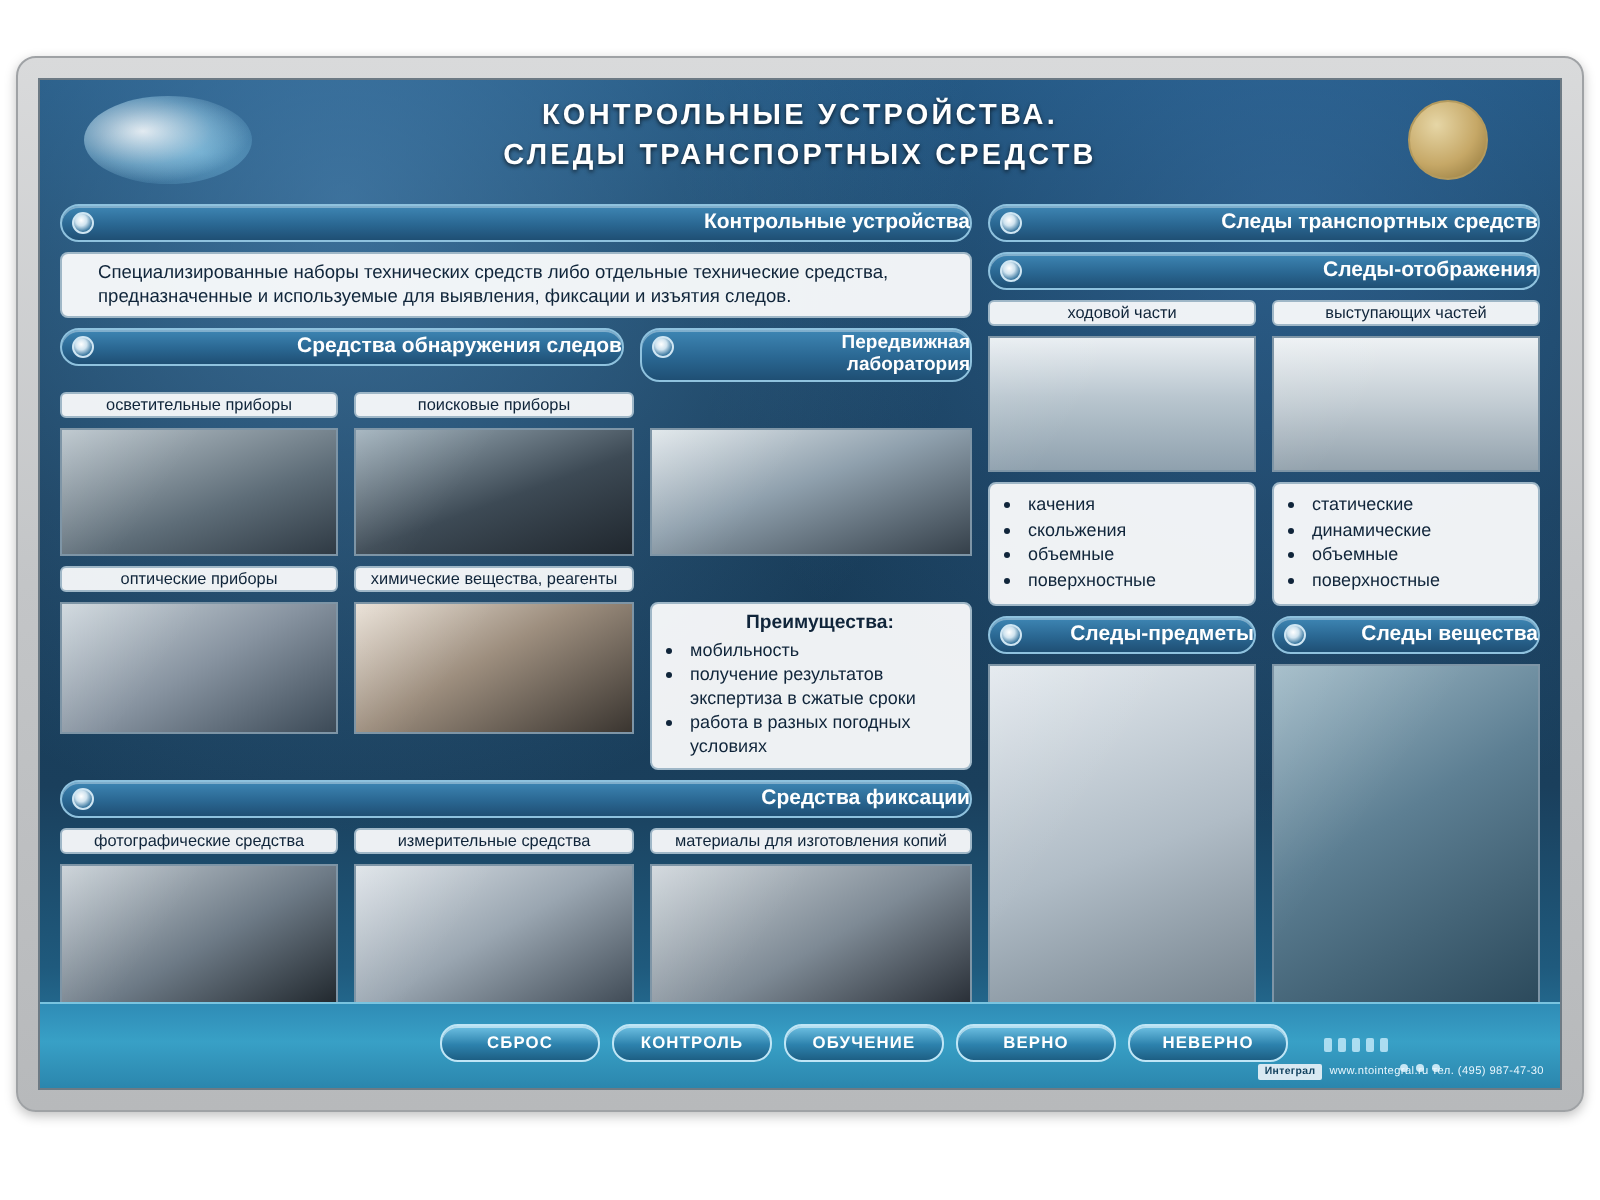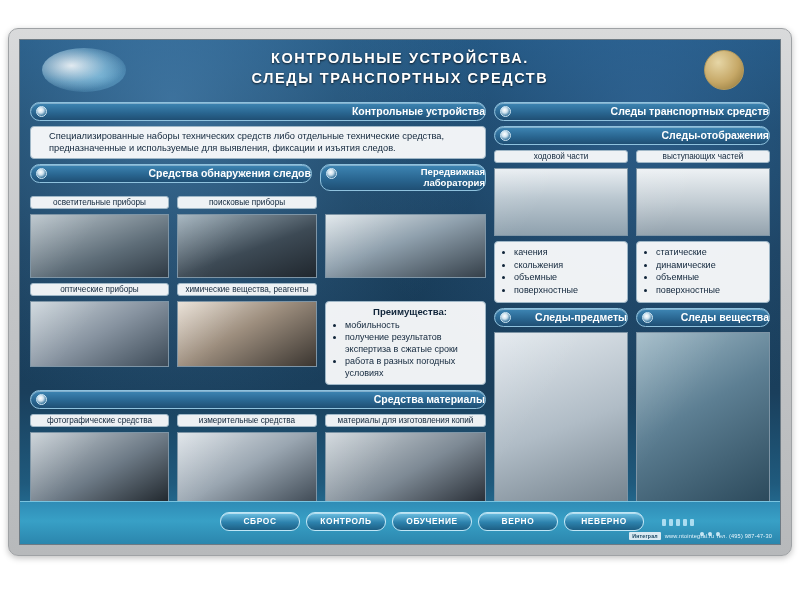--- a/index.html
+++ b/index.html
@@ -219,21 +219,21 @@
             <ul class="bul">
               <li>мобильность</li>
               <li>получение результатов экспертиза в сжатые сроки</li>
               <li>работа в разных погодных условиях</li>
             </ul>
           </div>
         </div>
 
         <div class="bar">
           <span class="dot"></span>
-          <span>Средства материалы</span>
+          <span>Средства фиксации</span>
         </div>
 
         <div class="subrow">
           <div class="capt" style="flex:0 0 137px;">фотографические средства</div>
           <div class="capt" style="flex:0 0 138px;">измерительные средства</div>
           <div class="capt" style="flex:1;">материалы для изготовления копий</div>
         </div>
 
         <div class="subrow" style="flex:1;">
           <div class="ph img-foto" style="flex:0 0 137px;"></div>

